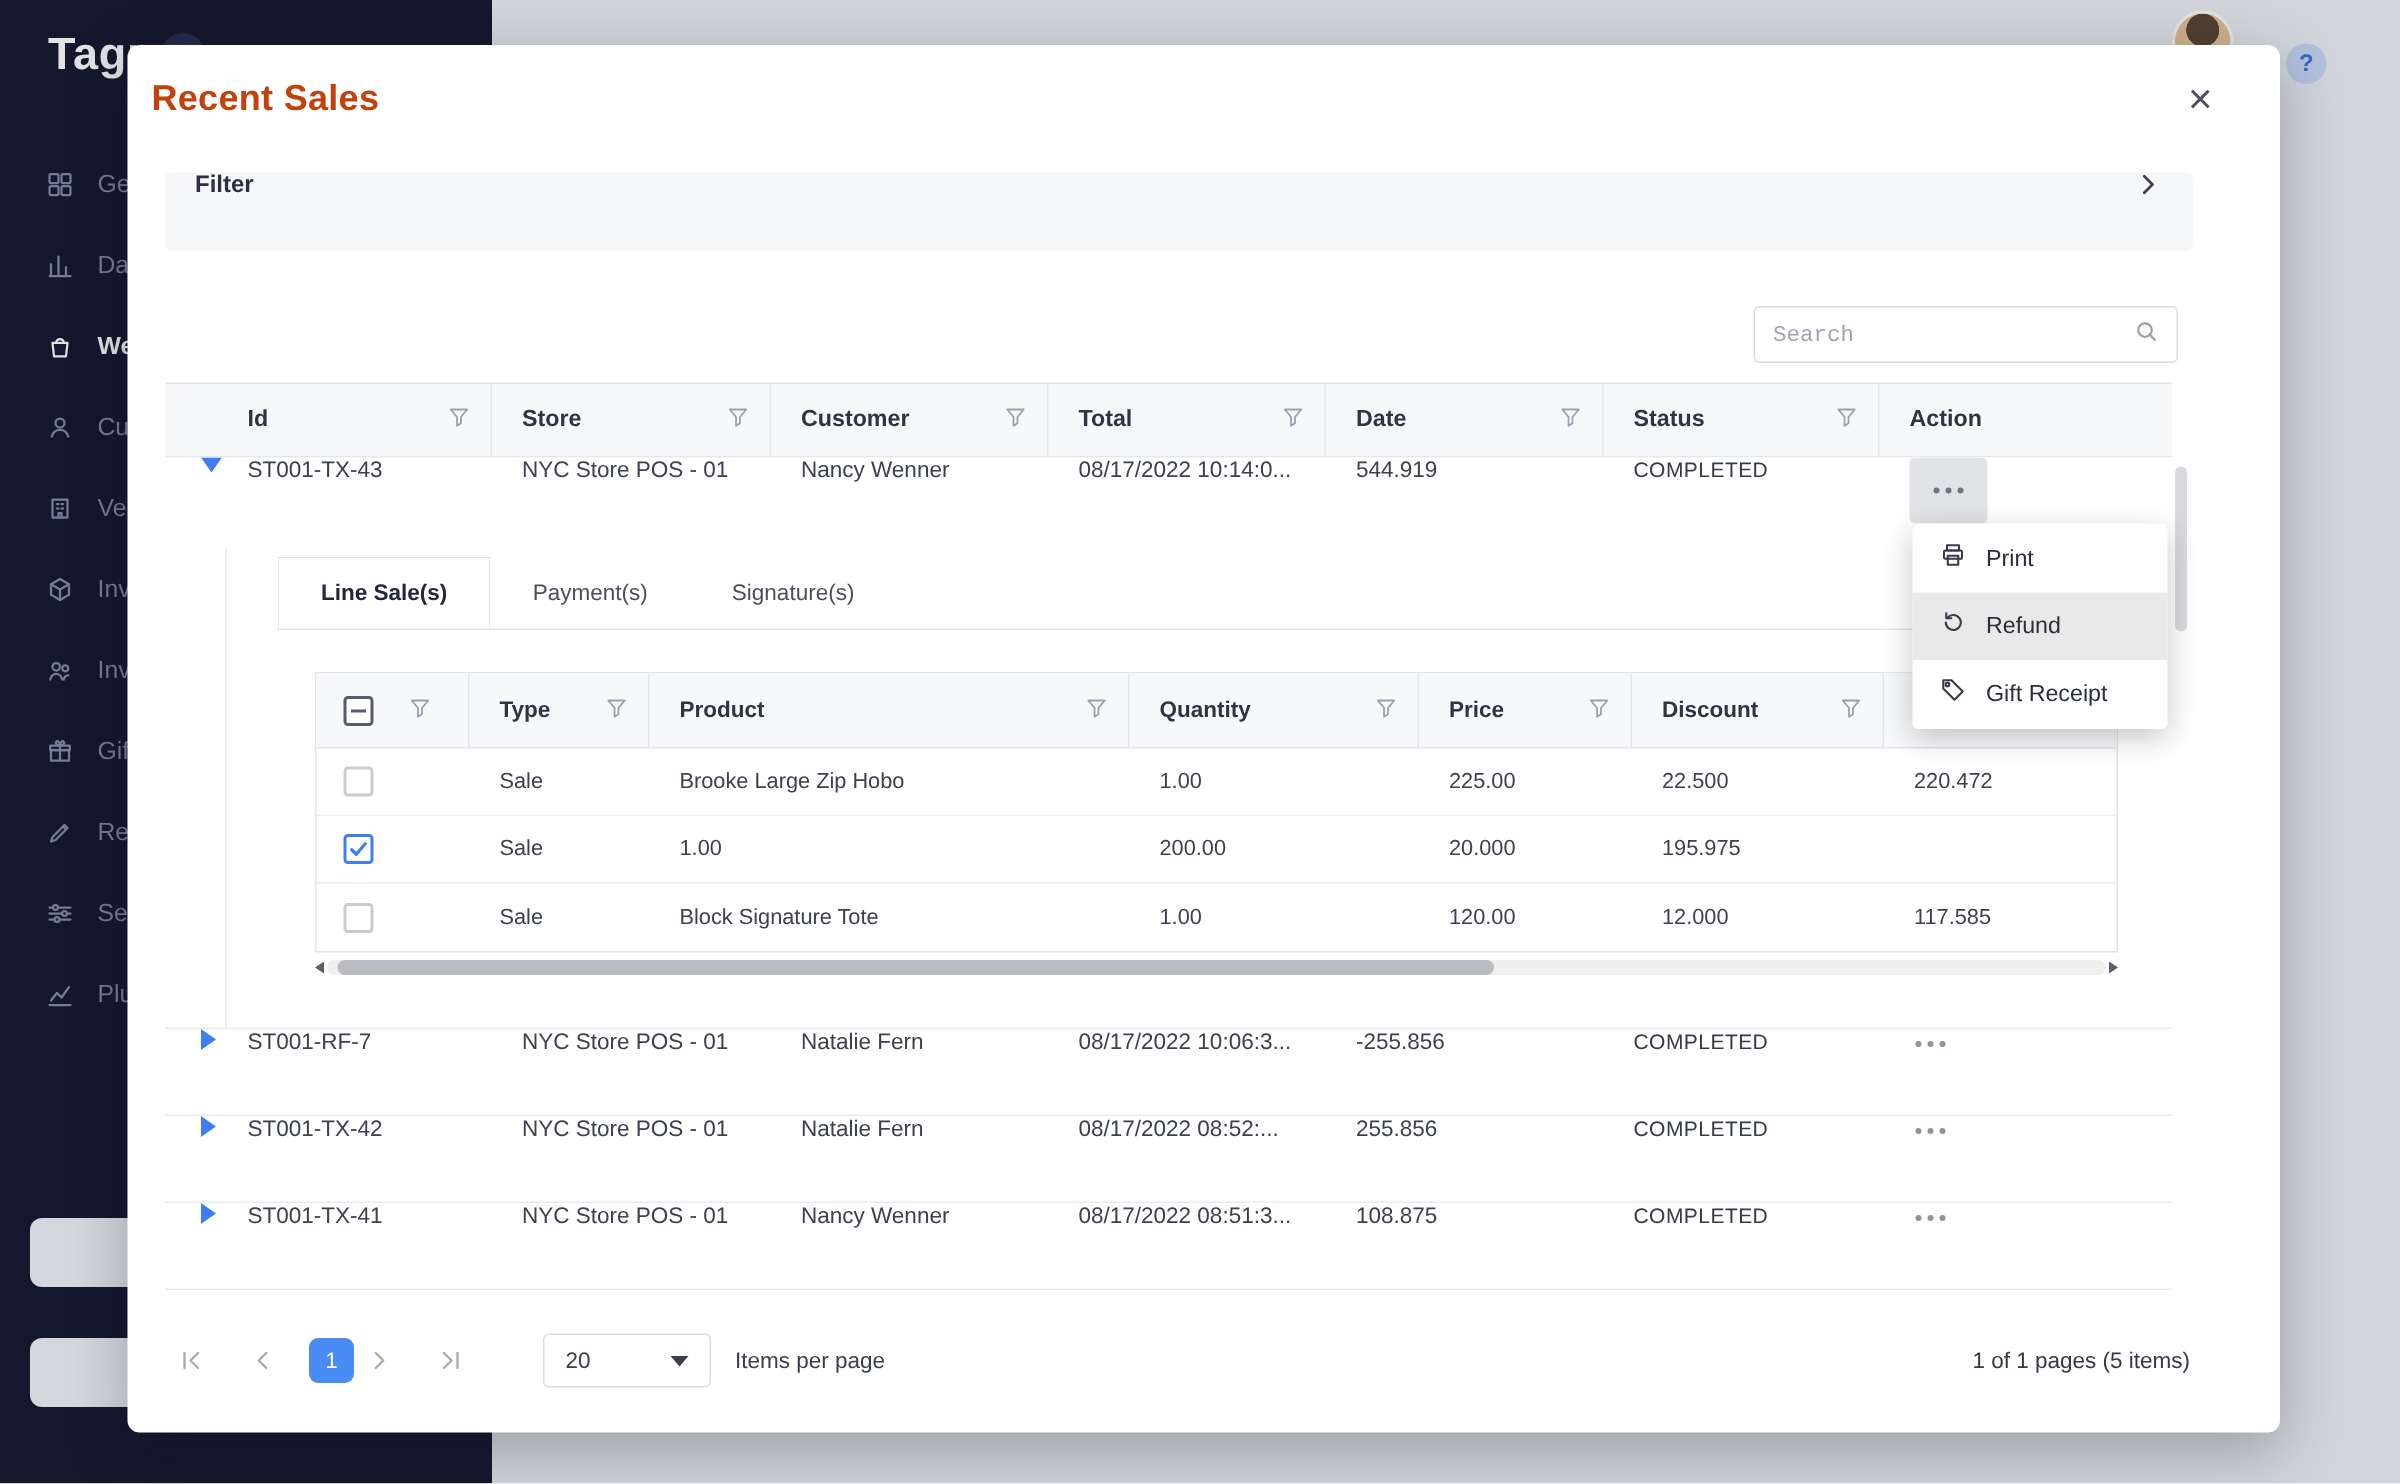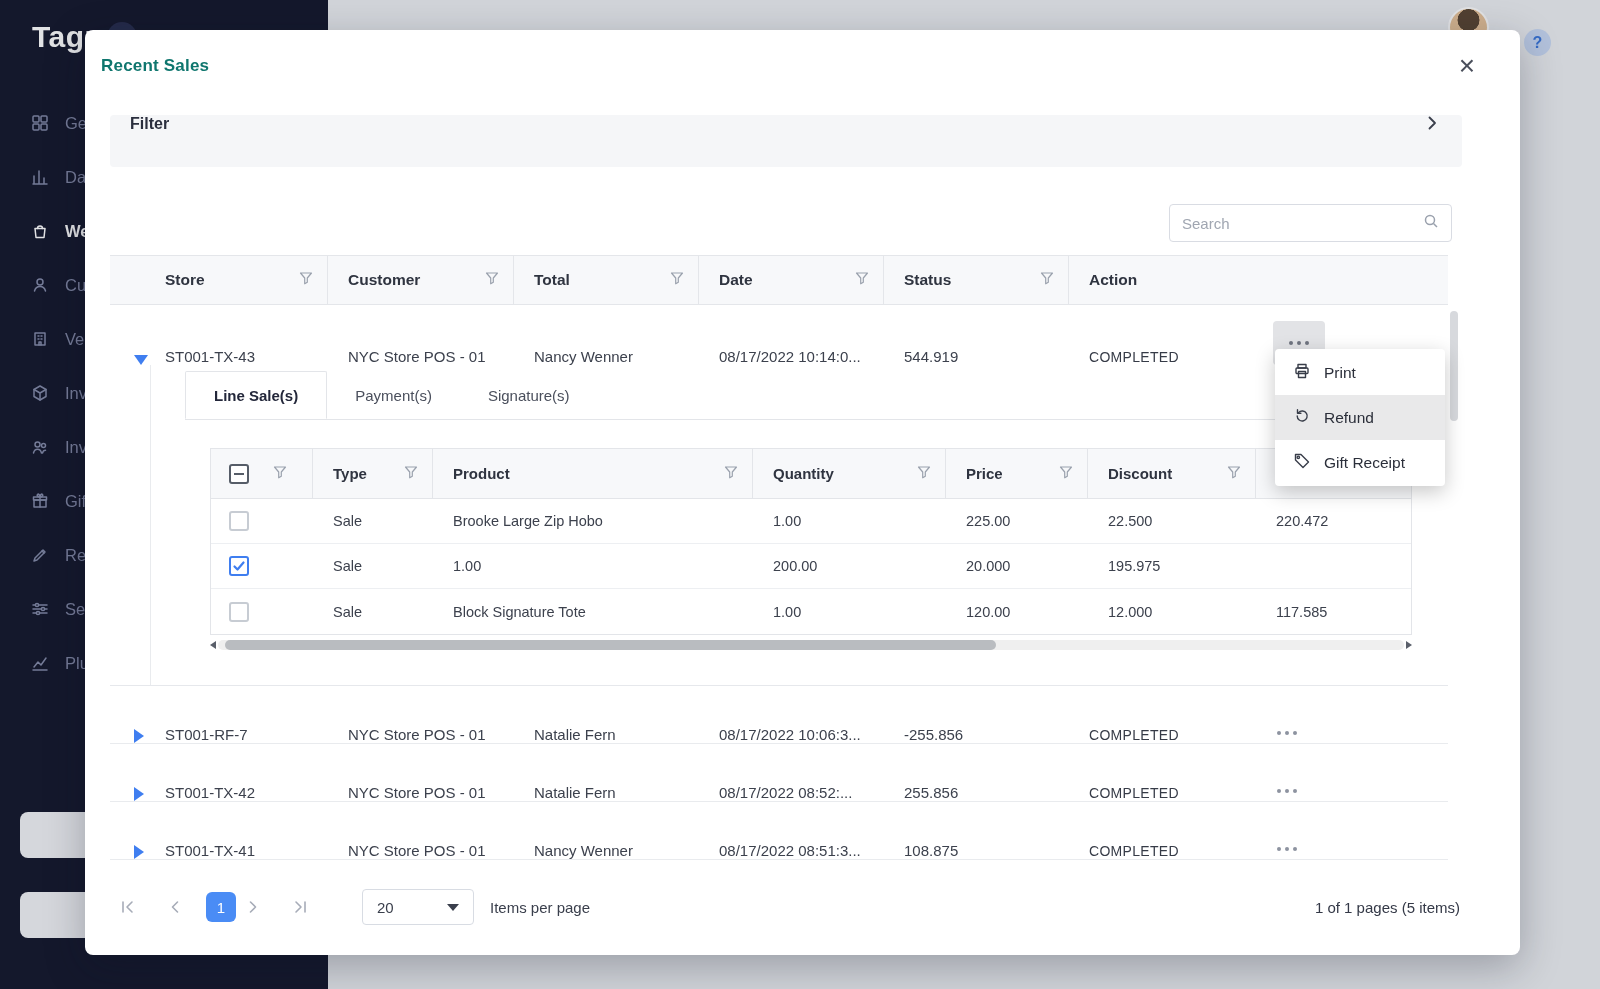--- a/index.html
+++ b/index.html
@@ -24,47 +24,47 @@
   
   .avatar{position:absolute;left:1448px;top:7px;width:41px;height:41px;border-radius:50%;z-index:1;
     background:radial-gradient(circle at 50% 30%,#5a4632 0 34%,#e8c49a 35% 70%,#caa06c 71%);border:2px solid #fff}
   .help-badge{position:absolute;left:1524px;top:29px;width:27px;height:27px;border-radius:50%;background:#c9daf5;color:#3a76dc;font-weight:700;font-size:16px;display:flex;align-items:center;justify-content:center;z-index:1;cursor:pointer}
 
   .backdrop{position:absolute;inset:0;background:rgba(25,28,45,.13);z-index:2}
 
   
   .modal{position:absolute;left:85px;top:30px;width:1435px;height:925px;background:#fff;border-radius:8px;box-shadow:0 12px 40px rgba(15,18,35,.28);z-index:3}
   .modal-header{height:66px;display:flex;align-items:center;padding:6px 45px 0 16px}
-  .modal-title{flex:1;font-size:17px;font-weight:600;color:#0f766e;letter-spacing:.2px}
+  .modal-title{flex:1;font-size:24px;font-weight:600;color:#c2410c;letter-spacing:.2px}
   .close-btn{background:none;border:none;font-size:28px;line-height:1;color:#4a4f5c;cursor:pointer;font-family:inherit}
 
   .filter-bar{margin:19px 58px 0 25px;height:52px;background:#f5f6f8;border-radius:4px;display:flex;justify-content:space-between;padding:0 22px 0 20px;cursor:pointer}
   .filter-label{font-size:16px;font-weight:700;color:#2b2f3e}
 
   .search-row{margin:37px 68px 0 0;display:flex;justify-content:flex-end}
   .search-box{width:283px;height:38px;border:1px solid #d9dce3;border-radius:4px;display:flex;align-items:center;padding:0 12px}
-  .search-box input{flex:1;border:none;outline:none;font-size:15px;color:#3c414d;font-family:Liberation Sans, sans-serif;background:transparent}
+  .search-box input{flex:1;border:none;outline:none;font-size:15px;color:#3c414d;font-family:Liberation Mono, monospace;background:transparent}
   .search-box input::placeholder{color:#a0a6b1}
 
   
   .table-outer{margin:13px 60px 0 25px;display:flex}
   .table-main{width:1338px}
   .vscroll{width:12px;position:relative}
   .vscroll-thumb{position:absolute;left:2px;top:56px;width:8px;height:110px;background:#d7d9dd;border-radius:4px}
 
   .thead,.trow{display:grid;grid-template-columns:218px 186px 185px 185px 185px 184px 1fr}
   .thead{height:50px;background:#f7f8fa;border-top:1px solid #e4e6ea;border-bottom:1px solid #e4e6ea}
   .th{display:flex;align-items:center;justify-content:space-between;padding:0 14px 0 20px;border-right:1px solid #e4e6ea;font-size:15.5px;font-weight:600;color:#2f3440}
   .th:first-child{padding-left:55px}
   .th:last-child{border-right:none}
   .funnel{flex:0 0 auto}
 
   .trow{height:58px;border-bottom:1px solid #e9ebee;font-size:15px;color:#3c414d;background:#fff}
   .trow.expanded{height:60px;border-bottom:none}
-  .cell{display:flex;align-items:flex-end;padding-left:20px;overflow:hidden;white-space:nowrap}
+  .cell{display:flex;align-items:flex-start;padding-left:20px;overflow:hidden;white-space:nowrap}
   .cell-id{padding-left:0}
   .expander{width:55px;display:flex;align-items:center;justify-content:flex-start;padding-left:24px;cursor:pointer}
   .tri-right{width:0;height:0;border-top:7px solid transparent;border-bottom:7px solid transparent;border-left:10px solid #3f7ef0}
   .tri-down{width:0;height:0;border-left:7px solid transparent;border-right:7px solid transparent;border-top:10px solid #3f7ef0}
   .status-text{font-size:14px;letter-spacing:.3px;color:#363b47}
   .action-btn{width:52px;height:44px;background:#e2e3e6;border-radius:4px;display:flex;align-items:center;justify-content:center;gap:4px;cursor:pointer}
   .action-dots{display:flex;gap:4px;cursor:pointer;padding:8px 4px}
   .dot{width:4px;height:4px;border-radius:50%;background:#8d93a0}
   .action-btn .dot{background:#6f7480}
 
@@ -277,20 +277,26 @@
             </svg>
         </span>
       </div>
     </div>
 
     <div class="table-outer">
       <div class="table-main">
 
         <div class="thead">
           <div class="th">
+            <span>Id</span>
+            <span class="funnel"><svg width="14" height="14" viewBox="0 0 14 14">
+                  <path d="M1.5 2h11l-4.2 5v4.2l-2.6 1.6V7z" fill="none" stroke="#9aa1ad" stroke-width="1.2" stroke-linejoin="round"></path>
+                </svg></span>
+          </div>
+          <div class="th">
             <span>Store</span>
             <span class="funnel"><svg width="14" height="14" viewBox="0 0 14 14">
                   <path d="M1.5 2h11l-4.2 5v4.2l-2.6 1.6V7z" fill="none" stroke="#9aa1ad" stroke-width="1.2" stroke-linejoin="round"></path>
                 </svg></span>
           </div>
           <div class="th">
             <span>Customer</span>
             <span class="funnel"><svg width="14" height="14" viewBox="0 0 14 14">
                   <path d="M1.5 2h11l-4.2 5v4.2l-2.6 1.6V7z" fill="none" stroke="#9aa1ad" stroke-width="1.2" stroke-linejoin="round"></path>
                 </svg></span>

